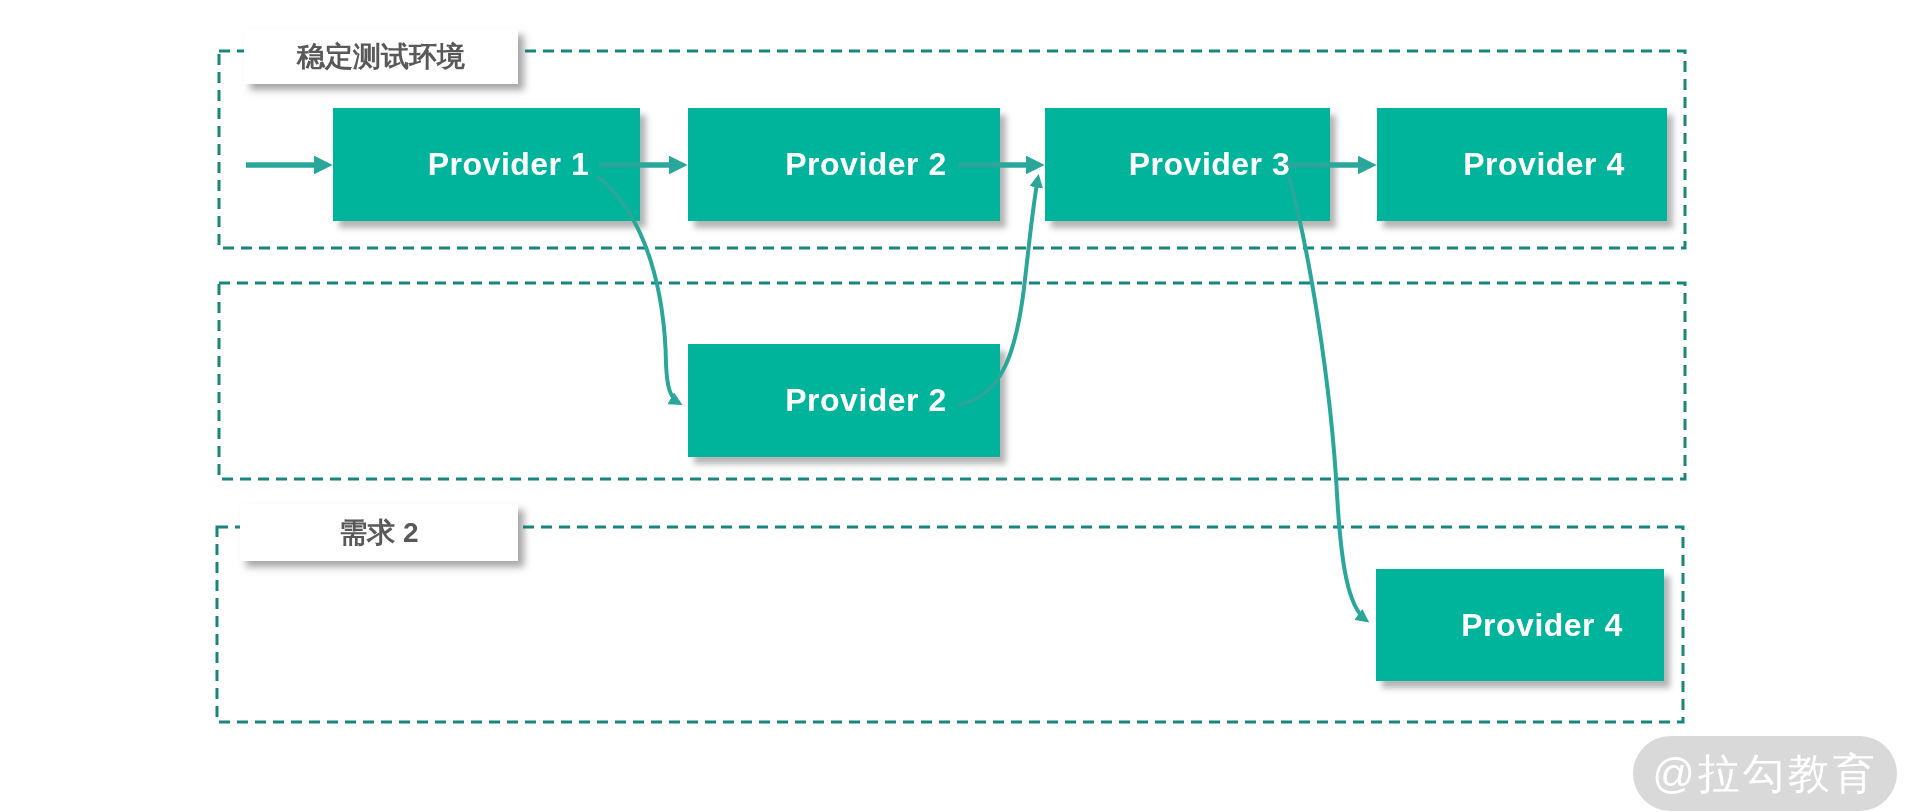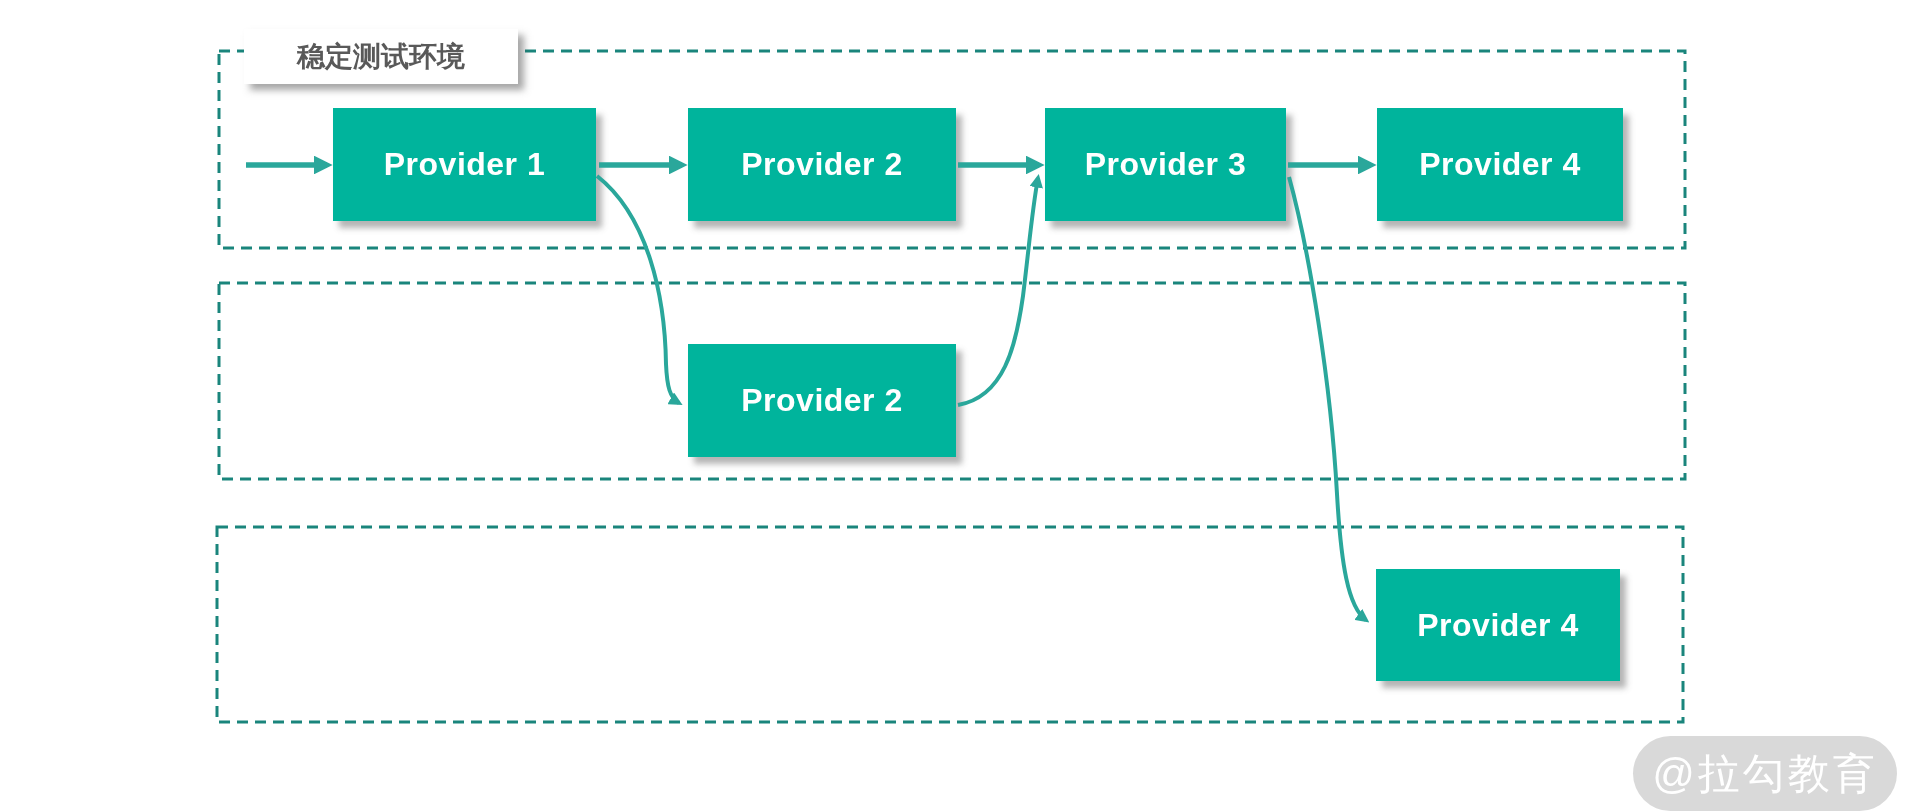--- a/index.html
+++ b/index.html
@@ -29,20 +29,21 @@
     z-index: 2;
     background: #00b49c;
     color: #ffffff;
     display: flex;
     align-items: center;
     justify-content: center;
     font-size: 32px;
     font-weight: 600;
     letter-spacing: 0.5px;
     box-shadow: 6px 7px 6px rgba(90,90,90,0.45);
+    padding-left: 44px;
   }
   .group-label {
     position: absolute;
     z-index: 4;
     background: #ffffff;
     color: #595959;
     display: flex;
     align-items: center;
     justify-content: center;
     font-size: 28px;
@@ -96,20 +97,21 @@
     <path d="M599 141 L682 141" stroke="#2aa79b" stroke-width="5.5" fill="none" marker-end="url(#ah)"></path>
     <path d="M958 141 L1039 141" stroke="#2aa79b" stroke-width="5.5" fill="none" marker-end="url(#ah)"></path>
     <path d="M1288 141 L1371 141" stroke="#2aa79b" stroke-width="5.5" fill="none" marker-end="url(#ah)"></path>
 
     <path d="M597 152 C648 192 665 272 666 340 C667 363 670 374 679 379" stroke="#2aa79b" stroke-width="4" fill="none" marker-end="url(#ah)"></path>
     <path d="M958 381 C1004 373 1016 322 1023 272 C1029 224 1032 186 1038 154" stroke="#2aa79b" stroke-width="4" fill="none" marker-end="url(#ah)"></path>
     <path d="M1289 153 C1309 225 1331 360 1337 470 C1341 540 1348 583 1366 596" stroke="#2aa79b" stroke-width="4" fill="none" marker-end="url(#ah)"></path>
   </svg>
 
   <div class="group-label" id="label-env">稳定测试环境</div>
+  <div class="group-label" id="label-req2">需求 2</div>
 
   <div class="node" id="node-p1">Provider 1</div>
   <div class="node" id="node-p2">Provider 2</div>
   <div class="node" id="node-p3">Provider 3</div>
   <div class="node" id="node-p4">Provider 4</div>
   <div class="node" id="node-p2b">Provider 2</div>
   <div class="node" id="node-p4b">Provider 4</div>
 
   <div class="watermark">@拉勾教育</div>
 

